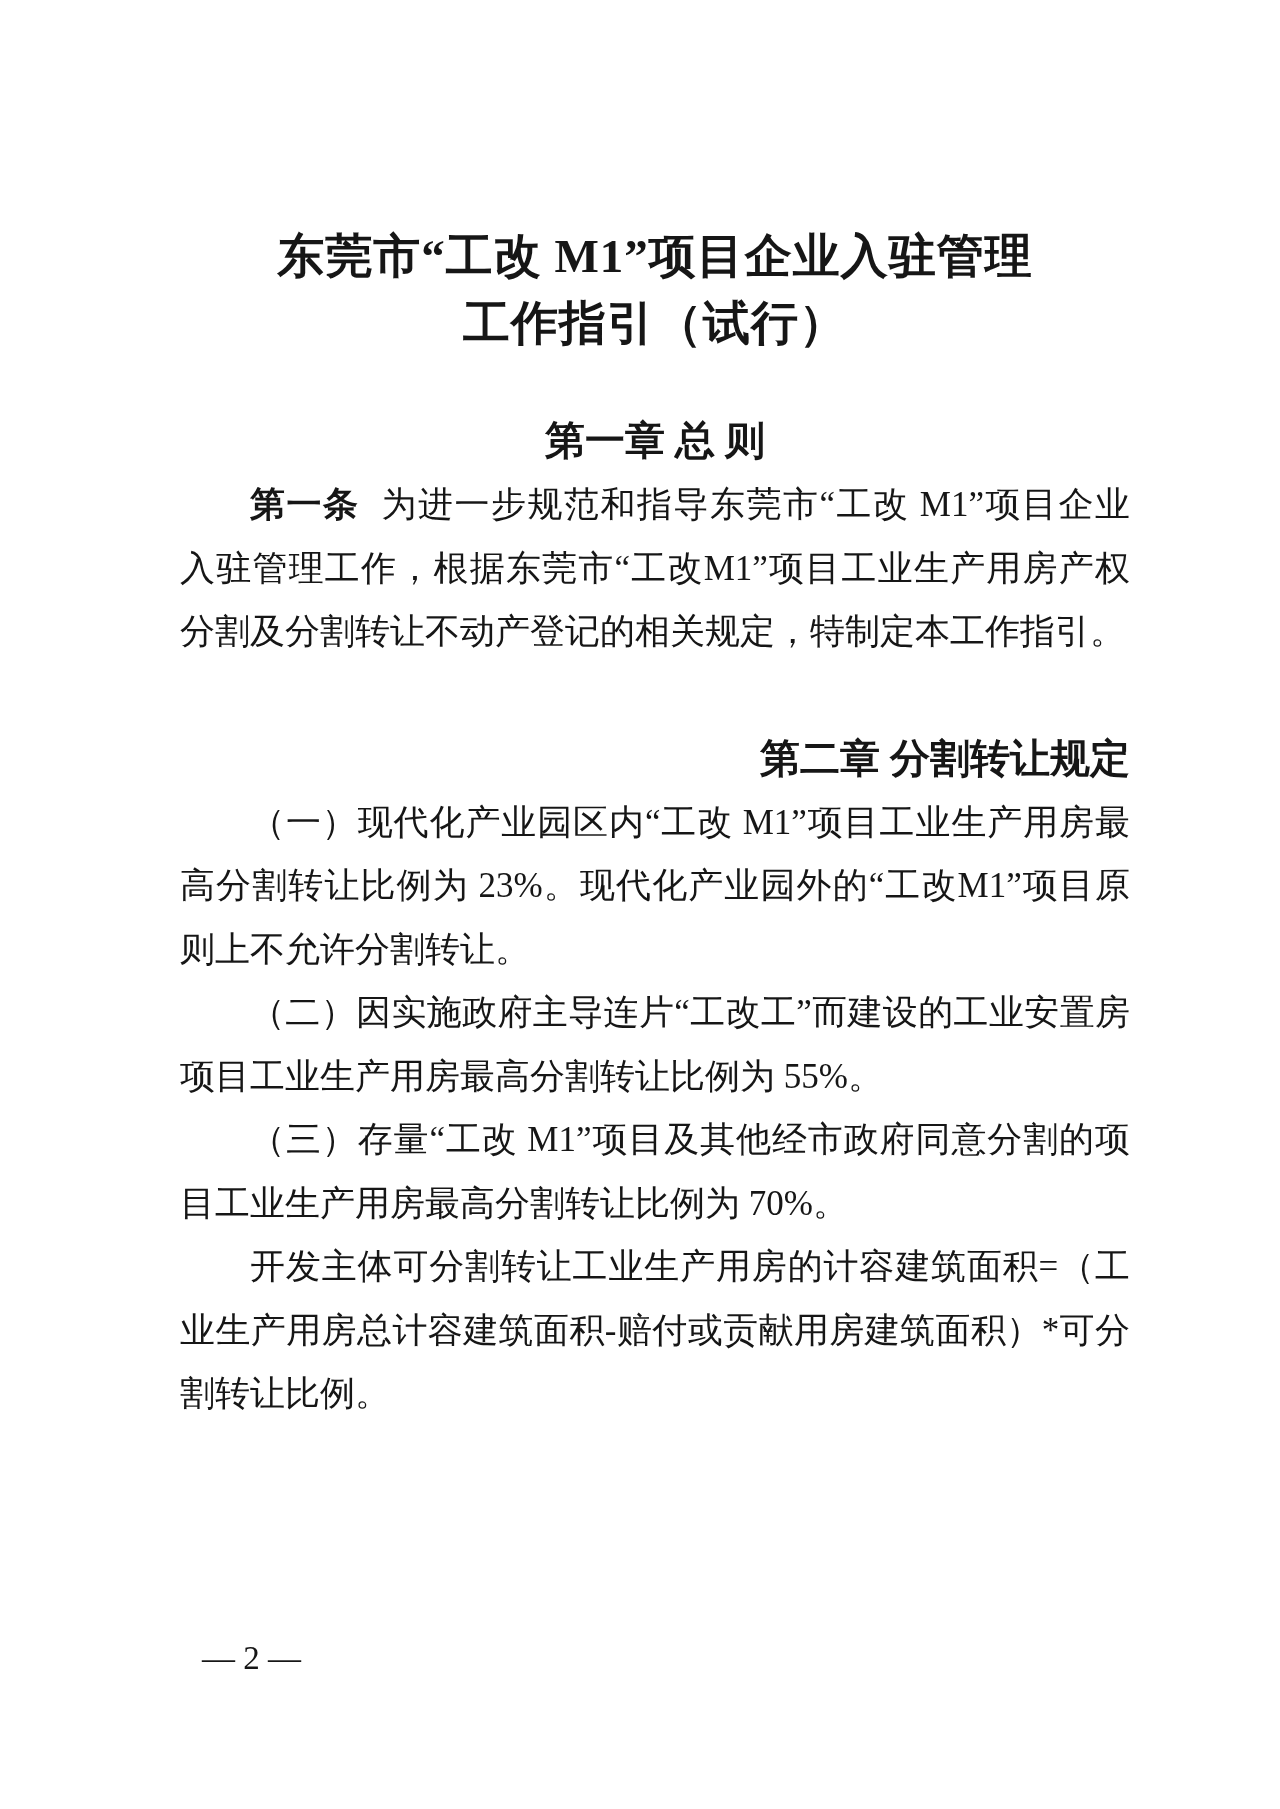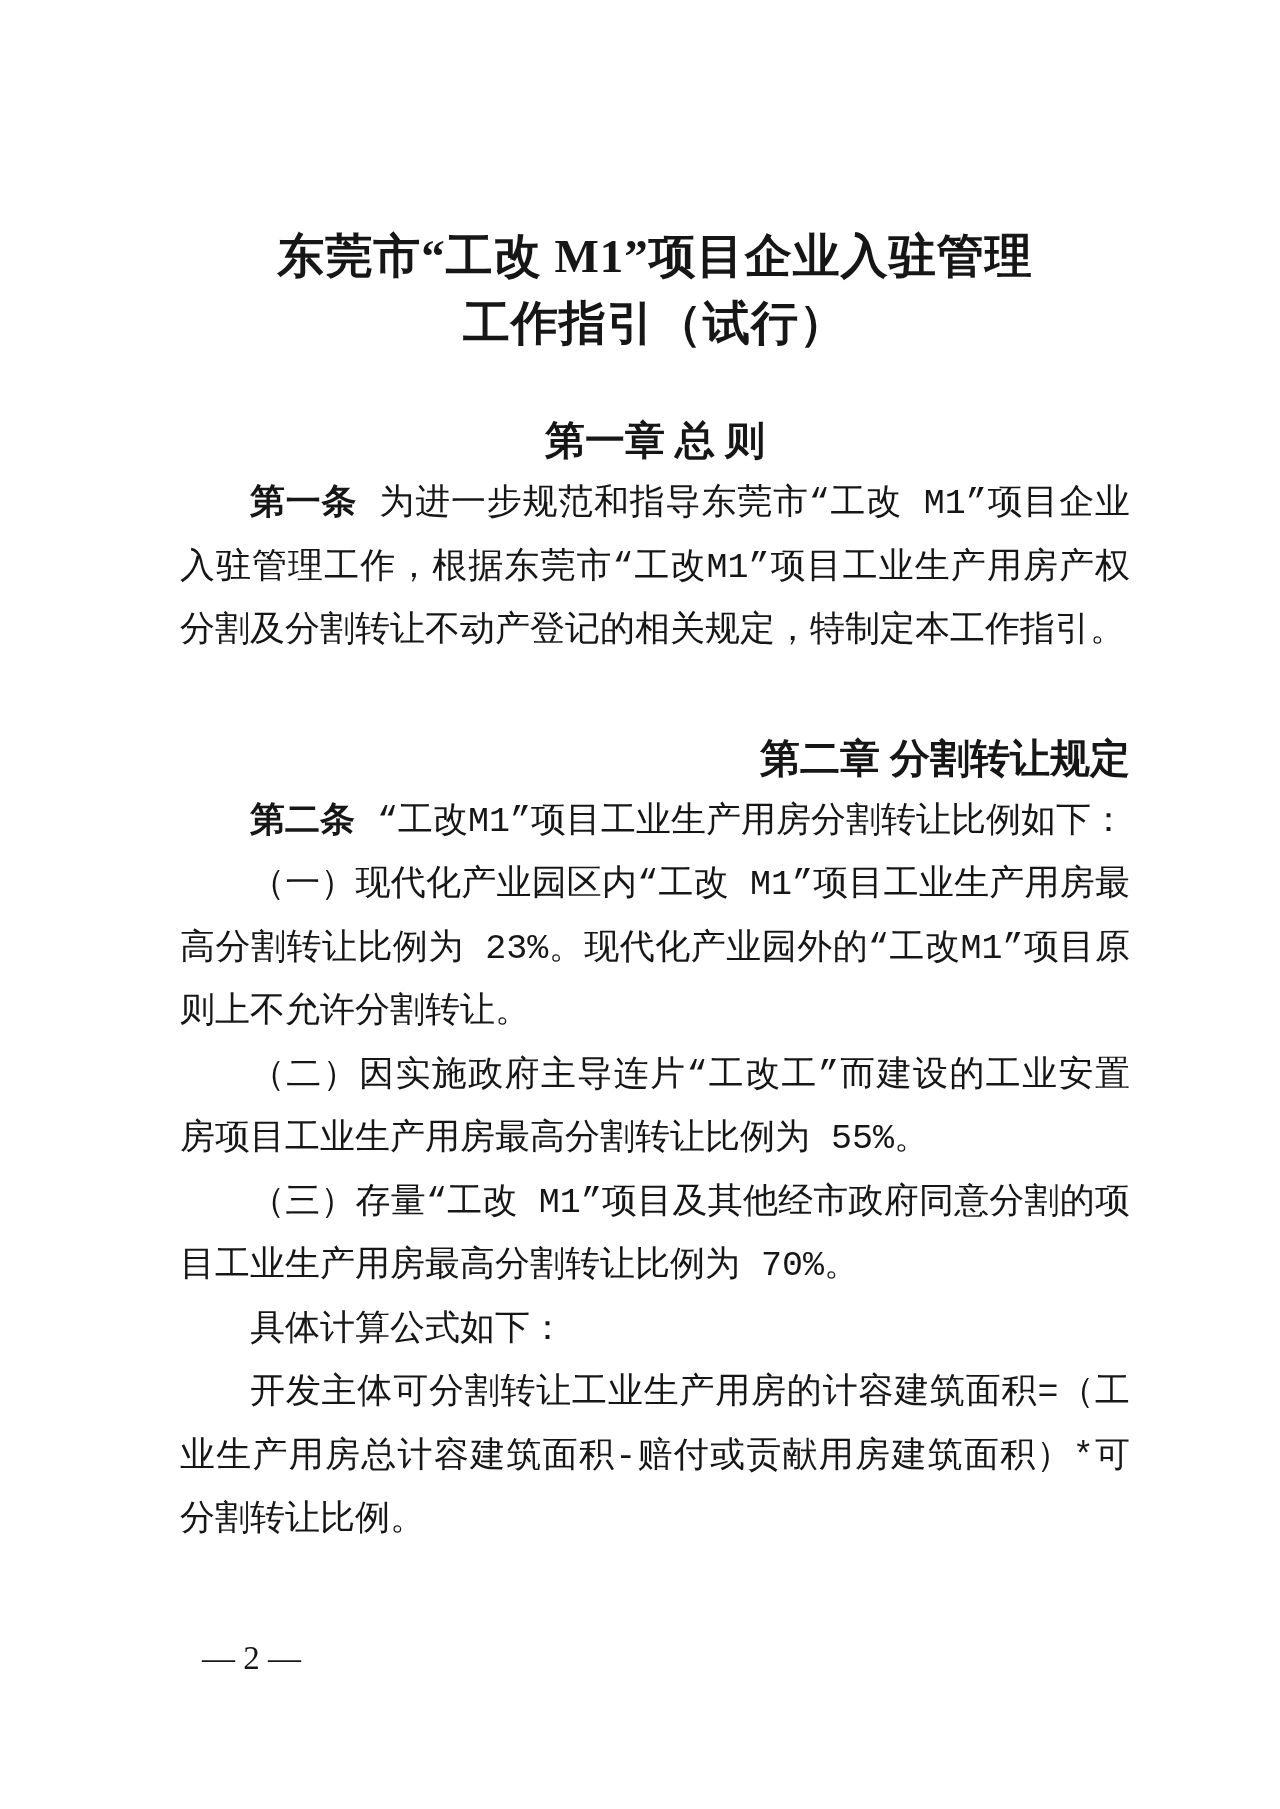--- a/index.html
+++ b/index.html
@@ -36,21 +36,20 @@
     line-height: 64px;
     text-align: center;
   }
   .ch1 { margin-top: 52px; }
   .ch2 { margin-top: 63px; text-align: right; }
   p { margin: 0; }
   .body-text {
     font-size: 35px;
     line-height: 63.5px;
     text-align: justify;
-    font-family: Liberation Mono, monospace;
   }
   .indent { text-indent: 70px; }
   .run-in {
     font-weight: bold;
     margin-right: 22px;
   }
   .page-number {
     position: absolute;
     left: 202px;
     top: 1640px;
@@ -71,30 +70,26 @@
     </div>
 
     <div class="chapter-heading ch1">第一章 总 则</div>
 
     <p class="body-text indent">
       <span class="run-in">第一条</span><span>为进一步规范和指导东莞市“工改 M1”项目企业入驻管理工作，根据东莞市“工改M1”项目工业生产用房产权分割及分割转让不动产登记的相关规定，特制定本工作指引。</span>
     </p>
 
     <div class="chapter-heading ch2">第二章 分割转让规定</div>
 
-    <p class="body-text indent">
-      <span class="run-in">第二条</span><span>“工改M1”项目工业生产用房分割转让比例如下：</span>
-    </p>
 
     <p class="body-text indent">（一）现代化产业园区内“工改 M1”项目工业生产用房最高分割转让比例为 23%。现代化产业园外的“工改M1”项目原则上不允许分割转让。</p>
 
     <p class="body-text indent">（二）因实施政府主导连片“工改工”而建设的工业安置房项目工业生产用房最高分割转让比例为 55%。</p>
 
     <p class="body-text indent">（三）存量“工改 M1”项目及其他经市政府同意分割的项目工业生产用房最高分割转让比例为 70%。</p>
 
-    <p class="body-text indent">具体计算公式如下：</p>
 
     <p class="body-text indent">开发主体可分割转让工业生产用房的计容建筑面积=（工业生产用房总计容建筑面积-赔付或贡献用房建筑面积）*可分割转让比例。</p>
 
   </div>
 
   <div class="page-number">— 2 —</div>
 </div>
 
 </body></html>

